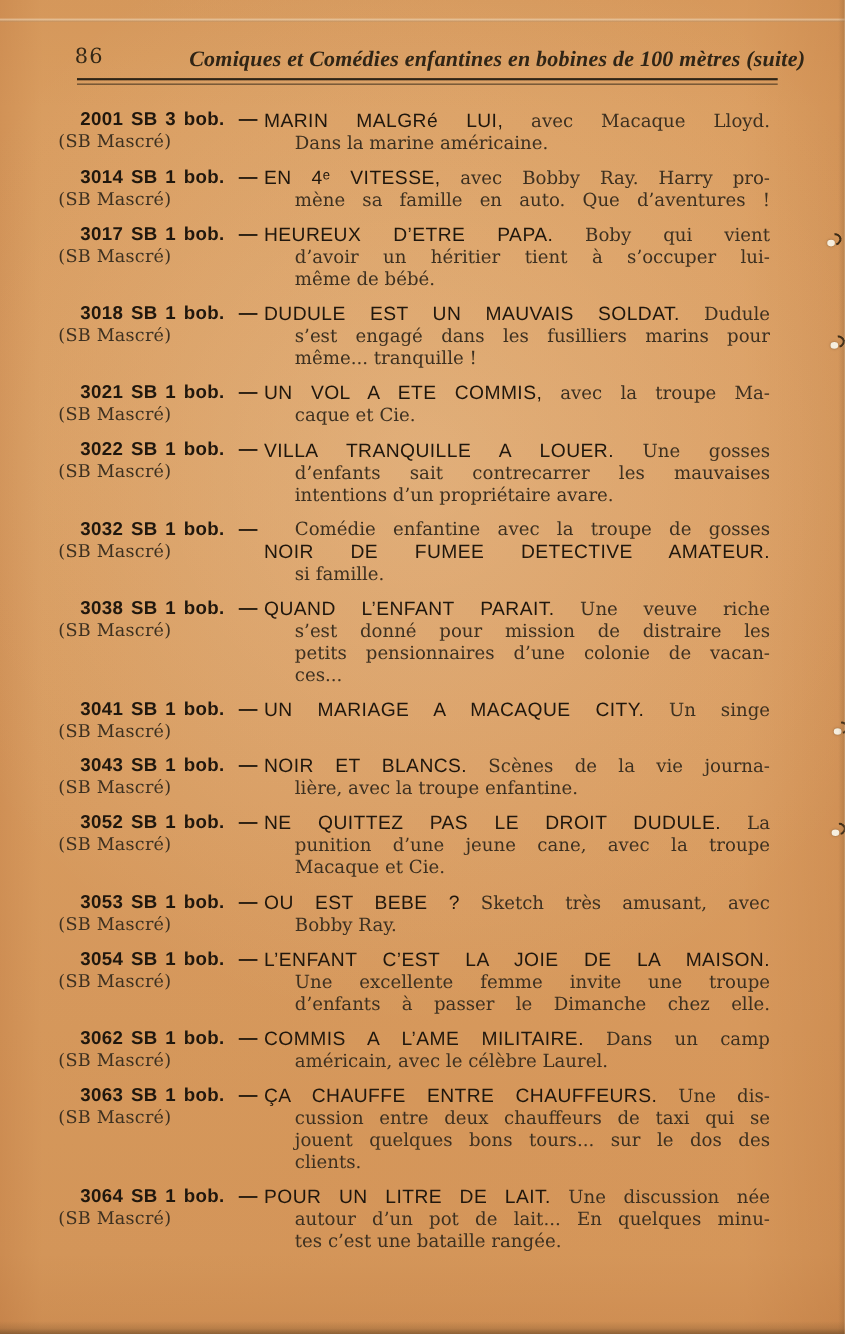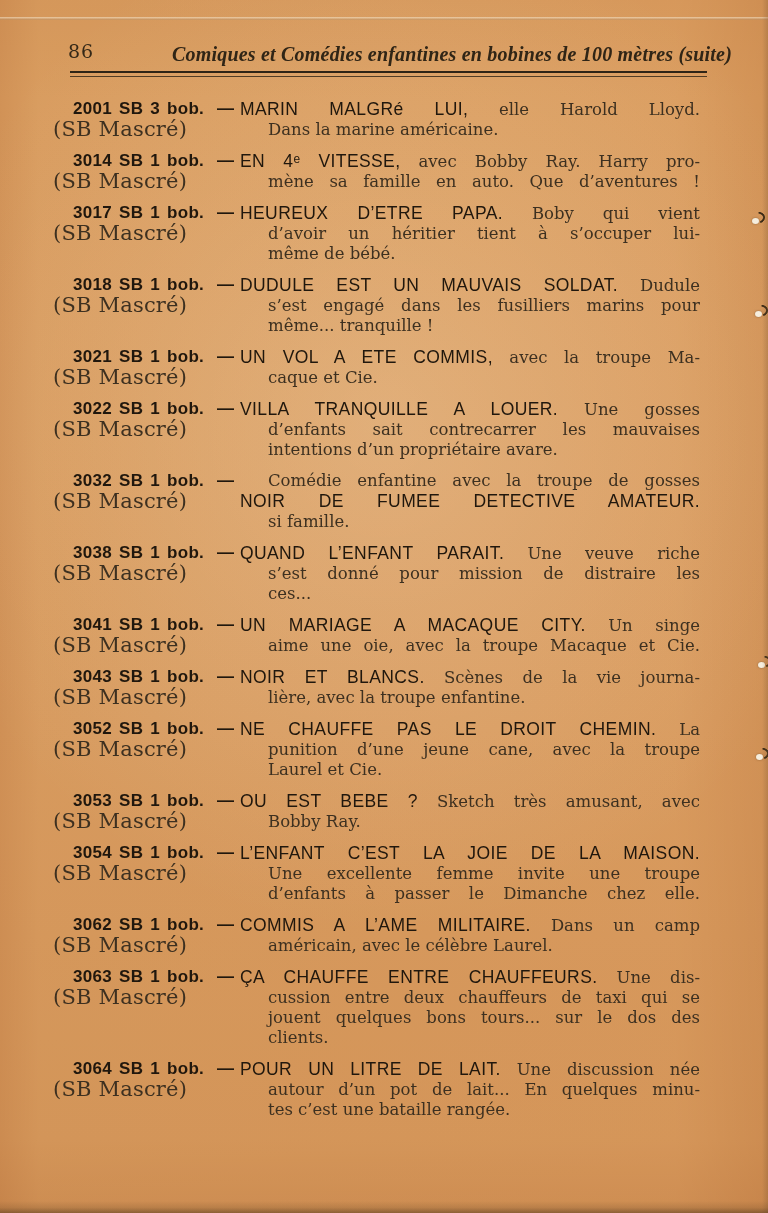--- a/index.html
+++ b/index.html
@@ -55,21 +55,21 @@
     font-family:"Liberation Sans", sans-serif; font-weight:bold;
     font-size:17px; line-height:20px; letter-spacing:0.3px; word-spacing:2px;
     color:#20170d; padding-left:20px; white-space:nowrap;
   }
   .e-dash {
     position:absolute; top:0; right:6px;
     font-family:"Liberation Sans", sans-serif; font-weight:bold;
     font-size:17px; line-height:20px; color:#20170d;
   }
   .e-prod {
-    font-family:"DejaVu Serif", serif; font-size:21px; line-height:20px;
+    font-family:"DejaVu Serif", serif; font-size:16px; line-height:20px;
     color:#3d3020; letter-spacing:0.2px;
   }
   .e-right { flex:none; width:460px; }
   .dline {
     line-height:20px; text-align:justify; text-align-last:justify;
     padding-left:28px;
   }
   .dline.first { padding-left:0; }
   .dline.lastline { text-align-last:left; }
   .dline .b {
@@ -107,21 +107,21 @@
   <div class="hrule"></div>
 
   <div class="entries">
       <div class="entry">
         <div class="e-left">
           <div class="e-code">2001 SB 3 bob.</div>
           <div class="e-prod">(SB Mascré)</div>
           <span class="e-dash">—</span>
         </div>
         <div class="e-right">
-          <div class="dline first"><span class="b">MARIN MALGRé LUI,</span> <span class="r">elle Harold Lloyd.</span></div>
+          <div class="dline first"><span class="b">MARIN MALGRé LUI,</span> <span class="r">avec Macaque Lloyd.</span></div>
           <div class="dline lastline"><span class="r">Dans la marine américaine.</span></div>
         </div>
       </div>
       <div class="entry">
         <div class="e-left">
           <div class="e-code">3014 SB 1 bob.</div>
           <div class="e-prod">(SB Mascré)</div>
           <span class="e-dash">—</span>
         </div>
         <div class="e-right">
@@ -190,55 +190,55 @@
       </div>
       <div class="entry">
         <div class="e-left">
           <div class="e-code">3038 SB 1 bob.</div>
           <div class="e-prod">(SB Mascré)</div>
           <span class="e-dash">—</span>
         </div>
         <div class="e-right">
           <div class="dline first"><span class="b">QUAND L’ENFANT PARAIT.</span> <span class="r">Une veuve riche</span></div>
           <div class="dline"><span class="r">s’est donné pour mission de distraire les</span></div>
+          <div class="dline"><span class="r">petits pensionnaires d’une colonie de vacan-</span></div>
           <div class="dline lastline"><span class="r">ces...</span></div>
         </div>
       </div>
       <div class="entry">
         <div class="e-left">
           <div class="e-code">3041 SB 1 bob.</div>
           <div class="e-prod">(SB Mascré)</div>
           <span class="e-dash">—</span>
         </div>
         <div class="e-right">
           <div class="dline first"><span class="b">UN MARIAGE A MACAQUE CITY.</span> <span class="r">Un singe</span></div>
-          <div class="dline"><span class="r">aime une oie, avec la troupe Macaque et Cie.</span></div>
         </div>
       </div>
       <div class="entry">
         <div class="e-left">
           <div class="e-code">3043 SB 1 bob.</div>
           <div class="e-prod">(SB Mascré)</div>
           <span class="e-dash">—</span>
         </div>
         <div class="e-right">
           <div class="dline first"><span class="b">NOIR ET BLANCS.</span> <span class="r">Scènes de la vie journa-</span></div>
           <div class="dline lastline"><span class="r">lière, avec la troupe enfantine.</span></div>
         </div>
       </div>
       <div class="entry">
         <div class="e-left">
           <div class="e-code">3052 SB 1 bob.</div>
           <div class="e-prod">(SB Mascré)</div>
           <span class="e-dash">—</span>
         </div>
         <div class="e-right">
-          <div class="dline first"><span class="b">NE CHAUFFE PAS LE DROIT CHEMIN.</span> <span class="r">La</span></div>
+          <div class="dline first"><span class="b">NE QUITTEZ PAS LE DROIT DUDULE.</span> <span class="r">La</span></div>
           <div class="dline"><span class="r">punition d’une jeune cane, avec la troupe</span></div>
-          <div class="dline lastline"><span class="r">Laurel et Cie.</span></div>
+          <div class="dline lastline"><span class="r">Macaque et Cie.</span></div>
         </div>
       </div>
       <div class="entry">
         <div class="e-left">
           <div class="e-code">3053 SB 1 bob.</div>
           <div class="e-prod">(SB Mascré)</div>
           <span class="e-dash">—</span>
         </div>
         <div class="e-right">
           <div class="dline first"><span class="b">OU EST BEBE ?</span> <span class="r">Sketch très amusant, avec</span></div>

